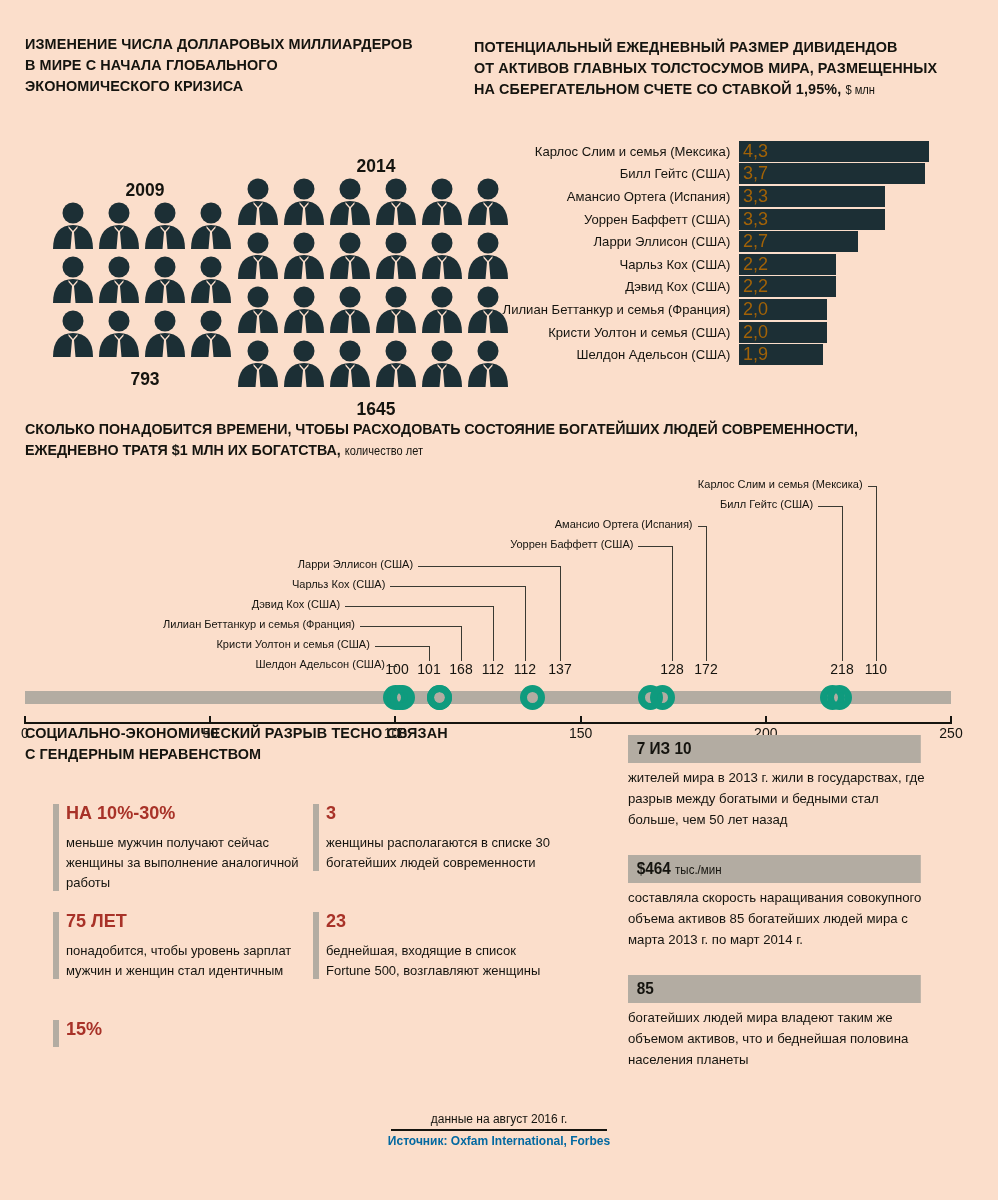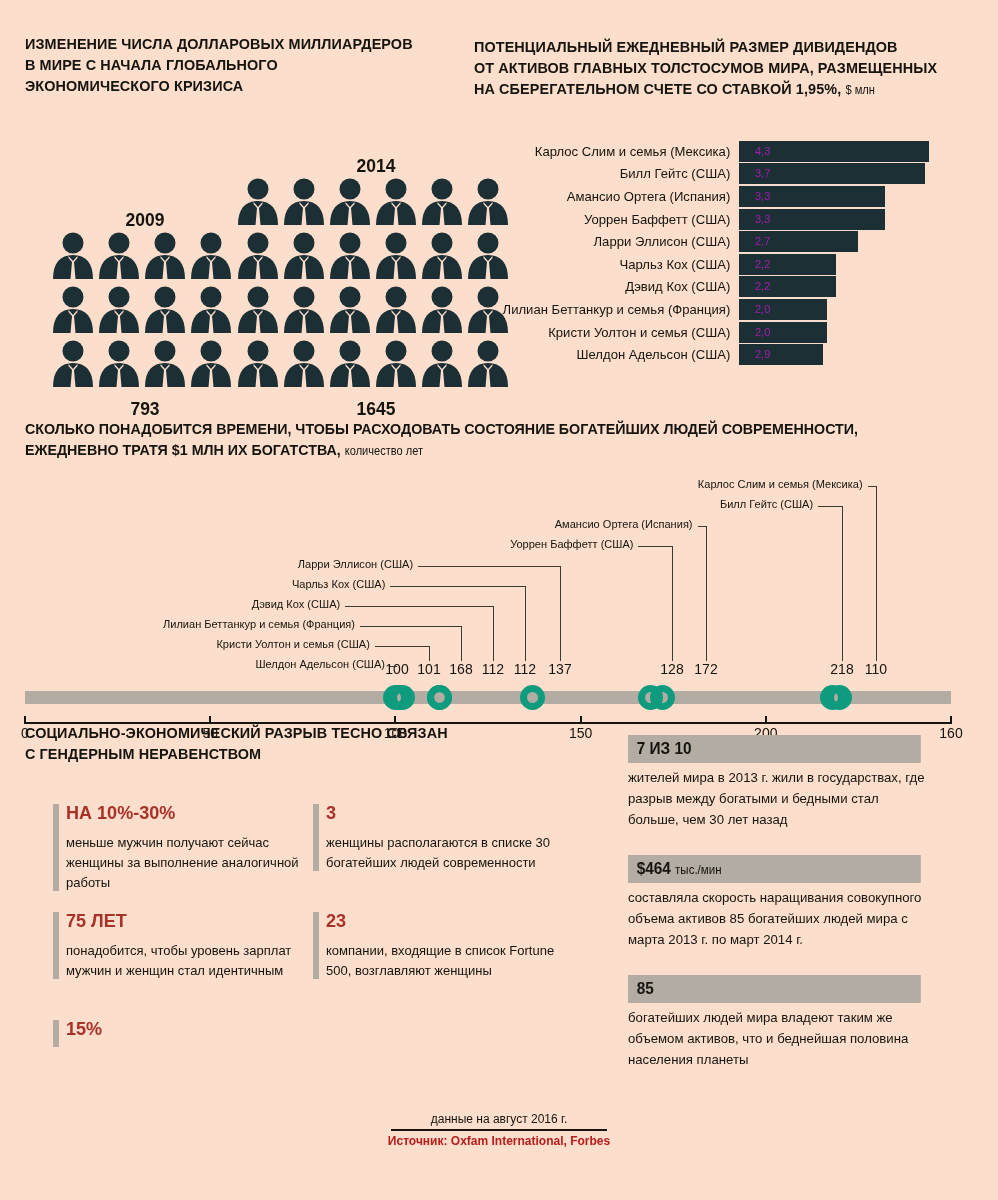--- a/index.html
+++ b/index.html
@@ -49,43 +49,43 @@
     text-align:center;font-weight:bold;font-size:19px;color:#15140f;
     transform:scaleX(.92);
   }
   .picto-total{
     text-align:center;font-weight:bold;font-size:19px;color:#15140f;
     transform:scaleX(.92);margin-top:5px;
   }
   .picto-grid{display:flex;flex-wrap:wrap;}
   .person{width:46px;height:54px;display:block;}
 
-  #group-2009{left:25px;top:176px;width:190px;}
+  #group-2009{left:25px;top:146px;width:190px;}
   #group-2009 .picto-grid{width:188px;}
   #group-2014{left:210px;top:122px;width:282px;}
   #group-2014 .picto-grid{width:282px;}
 
   
   #sec-dividends{position:absolute;left:474px;top:36px;width:512px;}
   #sec-dividends .h-main{position:absolute;left:0;top:0;width:520px;}
   #bars{position:absolute;left:0;top:104px;width:512px;}
   .bar-row{height:22.6px;display:flex;align-items:center;}
   .bar-label{
     width:256px;text-align:right;padding-right:9px;
     font-size:13.5px;color:#15140f;white-space:nowrap;
     transform:scaleX(.97);transform-origin:right center;
   }
   .bar-track{position:relative;height:21px;flex:1;}
   .bar-fill{
     position:absolute;left:0;top:0;height:21px;
     background:#1c2f35;
   }
   .bar-value{
-    position:absolute;left:16px;top:0;height:21px;line-height:21px;
-    font-size:11px;color:#a21caf;font-weight:normal;
+    position:absolute;left:4px;top:0;height:21px;line-height:21px;
+    font-size:18px;color:#a16207;font-weight:normal;
   }
 
   
   #sec-timeline{position:absolute;left:25px;top:418px;width:950px;}
   #sec-timeline .h-wide{position:absolute;left:0;top:0;width:960px;}
   #tl-plot{position:absolute;left:0;top:45px;width:950px;height:265px;}
 
   .tl-lbl{
     position:absolute;font-size:11.5px;color:#15140f;white-space:nowrap;
     text-align:right;transform:scaleX(.96);transform-origin:right center;
@@ -131,21 +131,21 @@
     font-weight:bold;font-size:16px;color:#15140f;
     transform:scaleX(.96);transform-origin:left center;
   }
   .stat-head .unit{font-weight:normal;font-size:12px;}
   .stat-txt{font-size:13.2px;line-height:21px;color:#15140f;margin-top:4px;}
 
   
   #footer{position:absolute;left:0;top:1112px;width:998px;text-align:center;}
   #footer-note{font-size:12px;color:#15140f;}
   #footer-rule{width:216px;height:2px;background:#15140f;margin:3px auto 3px auto;}
-  #footer-src{font-size:12px;font-weight:bold;color:#b91c1c;}
+  #footer-src{font-size:12px;font-weight:bold;color:#0369a1;}
 </style>
 </head>
 <body>
 
 <div class="page">
 
   <div id="sec-billionaires">
     <div class="h-main">
       <span>ИЗМЕНЕНИЕ ЧИСЛА ДОЛЛАРОВЫХ МИЛЛИАРДЕРОВ</span><br>
       <span>В МИРЕ С НАЧАЛА ГЛОБАЛЬНОГО</span><br>
@@ -415,21 +415,21 @@
           <div class="bar-label">Кристи Уолтон и семья (США)</div>
           <div class="bar-track">
             <div class="bar-fill" style="width:88.37209302325581px"></div>
             <div class="bar-value">2,0</div>
           </div>
         </div>
         <div class="bar-row">
           <div class="bar-label">Шелдон Адельсон (США)</div>
           <div class="bar-track">
             <div class="bar-fill" style="width:83.95348837209302px"></div>
-            <div class="bar-value">2,9</div>
+            <div class="bar-value">1,9</div>
           </div>
         </div>
       </div>
   </div>
 
   <div id="sec-timeline">
     <div class="h-wide">
       <span>СКОЛЬКО ПОНАДОБИТСЯ ВРЕМЕНИ, ЧТОБЫ РАСХОДОВАТЬ СОСТОЯНИЕ БОГАТЕЙШИХ ЛЮДЕЙ СОВРЕМЕННОСТИ,</span><br>
       <span>ЕЖЕДНЕВНО ТРАТЯ $1 МЛН ИХ БОГАТСТВА,</span>
       <span class="h-sub">количество лет</span>
@@ -441,21 +441,21 @@
         <div class="tl-ticklbl" style="left:-20px">0</div>
         <div class="tl-tick" style="left:184.20000000000002px"></div>
         <div class="tl-ticklbl" style="left:165.20000000000002px">50</div>
         <div class="tl-tick" style="left:369.40000000000003px"></div>
         <div class="tl-ticklbl" style="left:350.40000000000003px">100</div>
         <div class="tl-tick" style="left:554.6px"></div>
         <div class="tl-ticklbl" style="left:535.6px">150</div>
         <div class="tl-tick" style="left:739.8000000000001px"></div>
         <div class="tl-ticklbl" style="left:720.8000000000001px">200</div>
         <div class="tl-tick" style="left:925px"></div>
-        <div class="tl-ticklbl" style="left:906px">160</div>
+        <div class="tl-ticklbl" style="left:906px">250</div>
         <div class="tl-dot" style="left:357.90000000000003px"></div>
         <div class="tl-dot" style="left:361.60400000000004px"></div>
         <div class="tl-dot" style="left:365.308px"></div>
         <div class="tl-dot" style="left:402.348px"></div>
         <div class="tl-dot" style="left:402.348px"></div>
         <div class="tl-dot" style="left:494.94800000000004px"></div>
         <div class="tl-dot" style="left:613.476px"></div>
         <div class="tl-dot" style="left:624.588px"></div>
         <div class="tl-dot" style="left:794.972px"></div>
         <div class="tl-dot" style="left:802.38px"></div>
@@ -517,28 +517,28 @@
       </div>
       <div class="fact" style="left:28px;top:296px;width:490px">
         <div class="fact-num">15%</div>
       </div>
       <div class="fact" style="left:288px;top:80px;width:235px">
         <div class="fact-num">3</div>
         <div class="fact-txt">женщины располагаются в списке 30 богатейших людей современности</div>
       </div>
       <div class="fact" style="left:288px;top:188px;width:235px">
         <div class="fact-num">23</div>
-        <div class="fact-txt">компании, входящие в список Fortune 500, возглавляют женщины</div>
+        <div class="fact-txt">беднейшая, входящие в список Fortune 500, возглавляют женщины</div>
       </div>
     </div>
 
   <div id="sec-stats">
       <div class="stat" style="top:0px">
         <div class="stat-head">7 ИЗ 10</div>
-        <div class="stat-txt">жителей мира в 2013 г. жили в государствах, где разрыв между богатыми и бедными стал больше, чем 30 лет назад</div>
+        <div class="stat-txt">жителей мира в 2013 г. жили в государствах, где разрыв между богатыми и бедными стал больше, чем 50 лет назад</div>
       </div>
       <div class="stat" style="top:120px">
         <div class="stat-head">$464 <span class="unit">тыс./мин</span></div>
         <div class="stat-txt">составляла скорость наращивания совокупного объема активов 85 богатейших людей мира с марта 2013 г. по март 2014 г.</div>
       </div>
       <div class="stat" style="top:240px">
         <div class="stat-head">85</div>
         <div class="stat-txt">богатейших людей мира владеют таким же объемом активов, что и беднейшая половина населения планеты</div>
       </div>
     </div>

